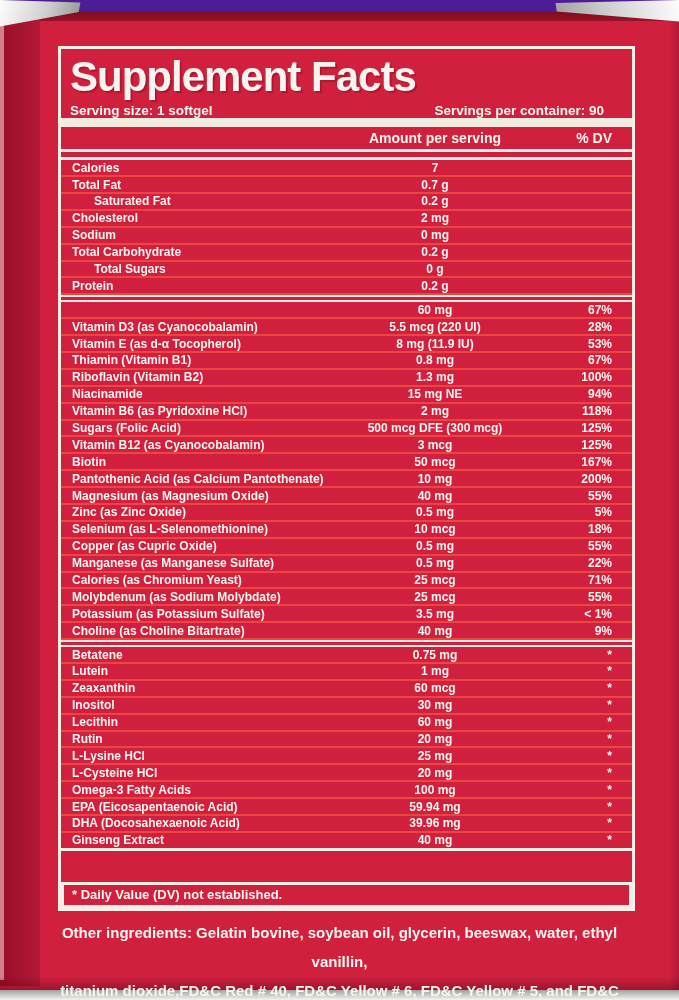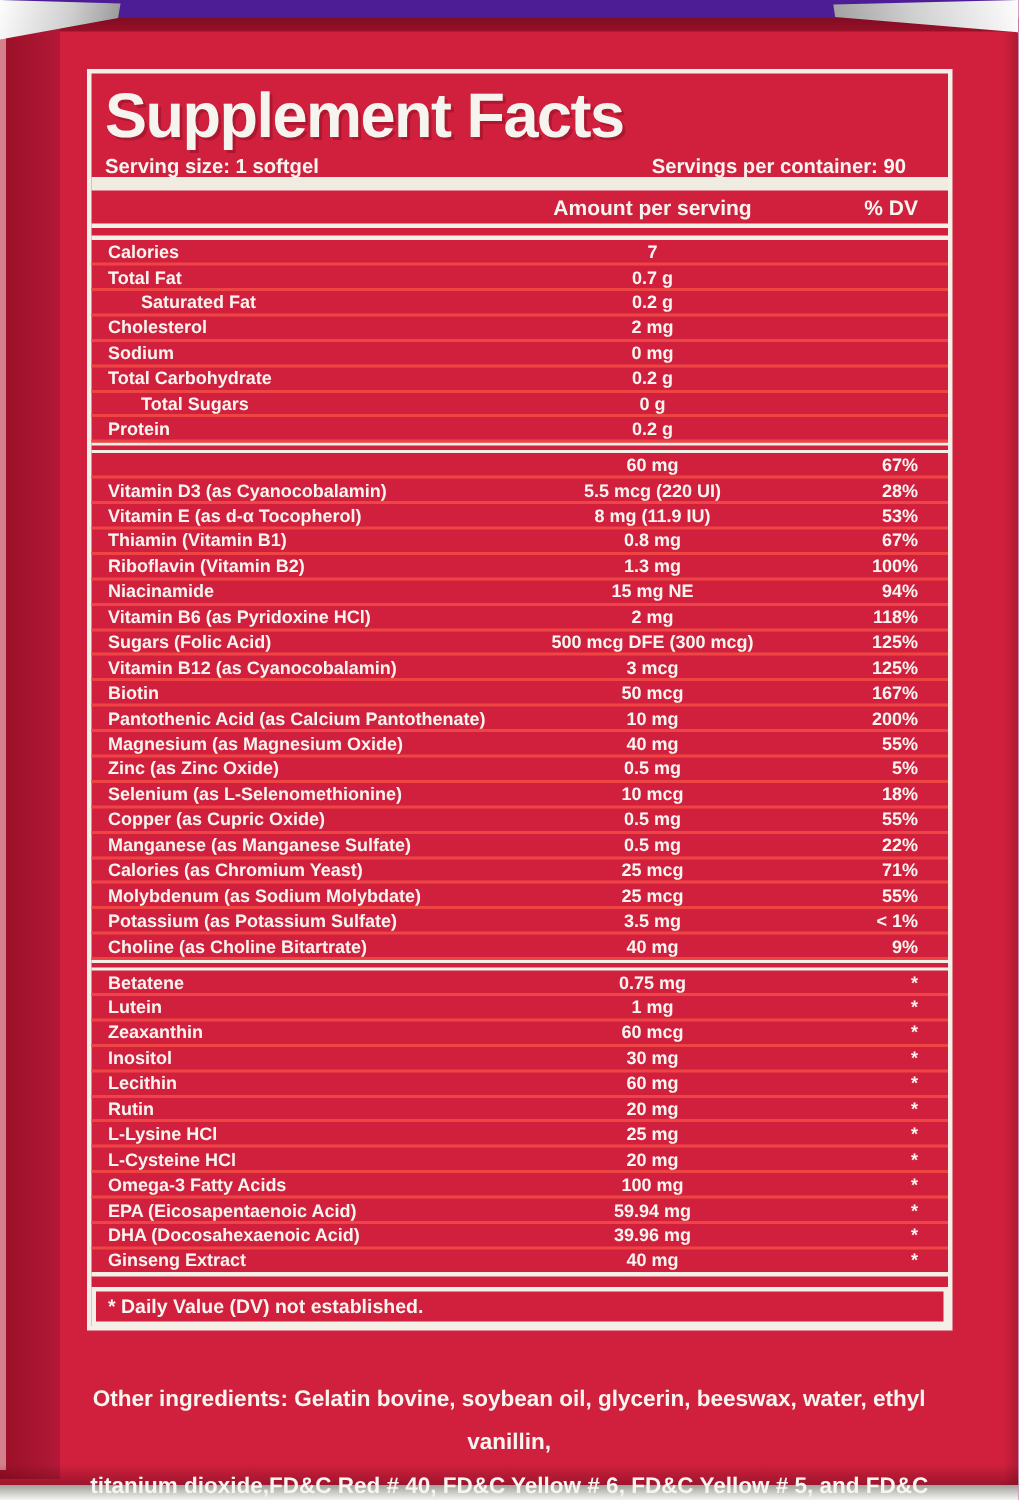--- a/index.html
+++ b/index.html
@@ -57,21 +57,21 @@
   .r-name { position:absolute; left:11px; top:50%; transform:translateY(-50%);
     font-size:12px; font-weight:bold; white-space:nowrap; }
   .r-name.indent { left:33px; }
   .r-amt { position:absolute; left:374px; top:50%; transform:translate(-50%,-50%);
     font-size:12px; font-weight:bold; white-space:nowrap; }
   .r-dv { position:absolute; right:20px; top:50%; transform:translateY(-50%);
     font-size:12px; font-weight:bold; }
   .thick-sep { height:3px; border-top:2.5px solid #f4f0e8; border-bottom:2.5px solid #f4f0e8; }
   .table-bottom { height:3px; background:#f4f0e8; }
   .pre-foot-gap { height:7px; }
-  .footnote-box { border:3px solid #f4f0e8; padding:2px 8px 3px; }
+  .footnote-box { border:3px solid #f4f0e8; padding:2px 8px 3px;margin-top:24px; }
   .footnote-text { font-size:13px; font-weight:bold; }
   
   .other-ing {
     position:absolute; left:50%; transform:translateX(-50%); top:918px; width:590px;
     text-align:center; font-size:15px; font-weight:bold; line-height:29px; color:#f8f5f0;
   }
 </style>
 </head>
 <body>
 

